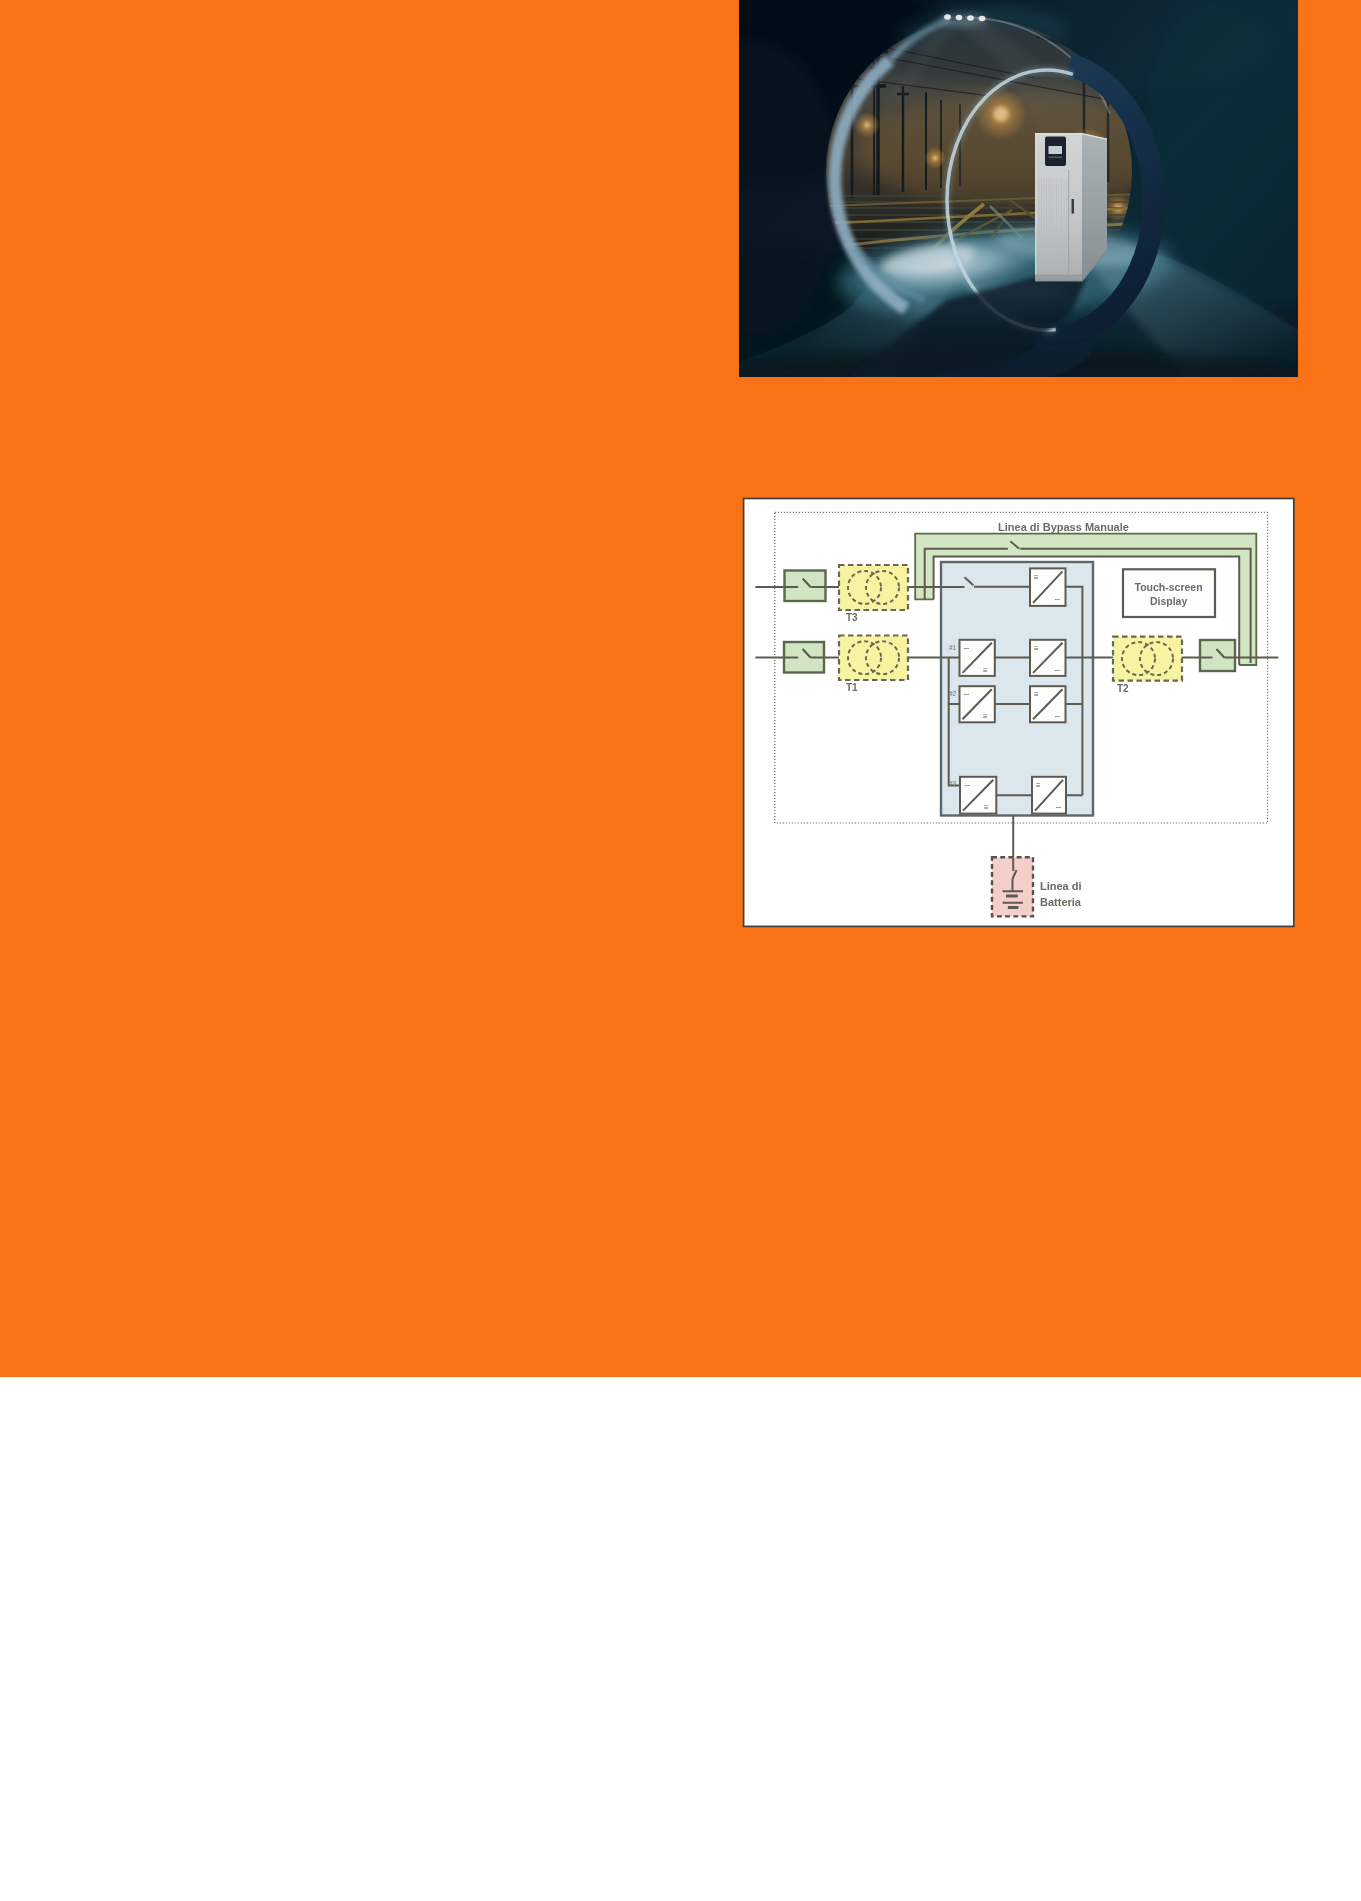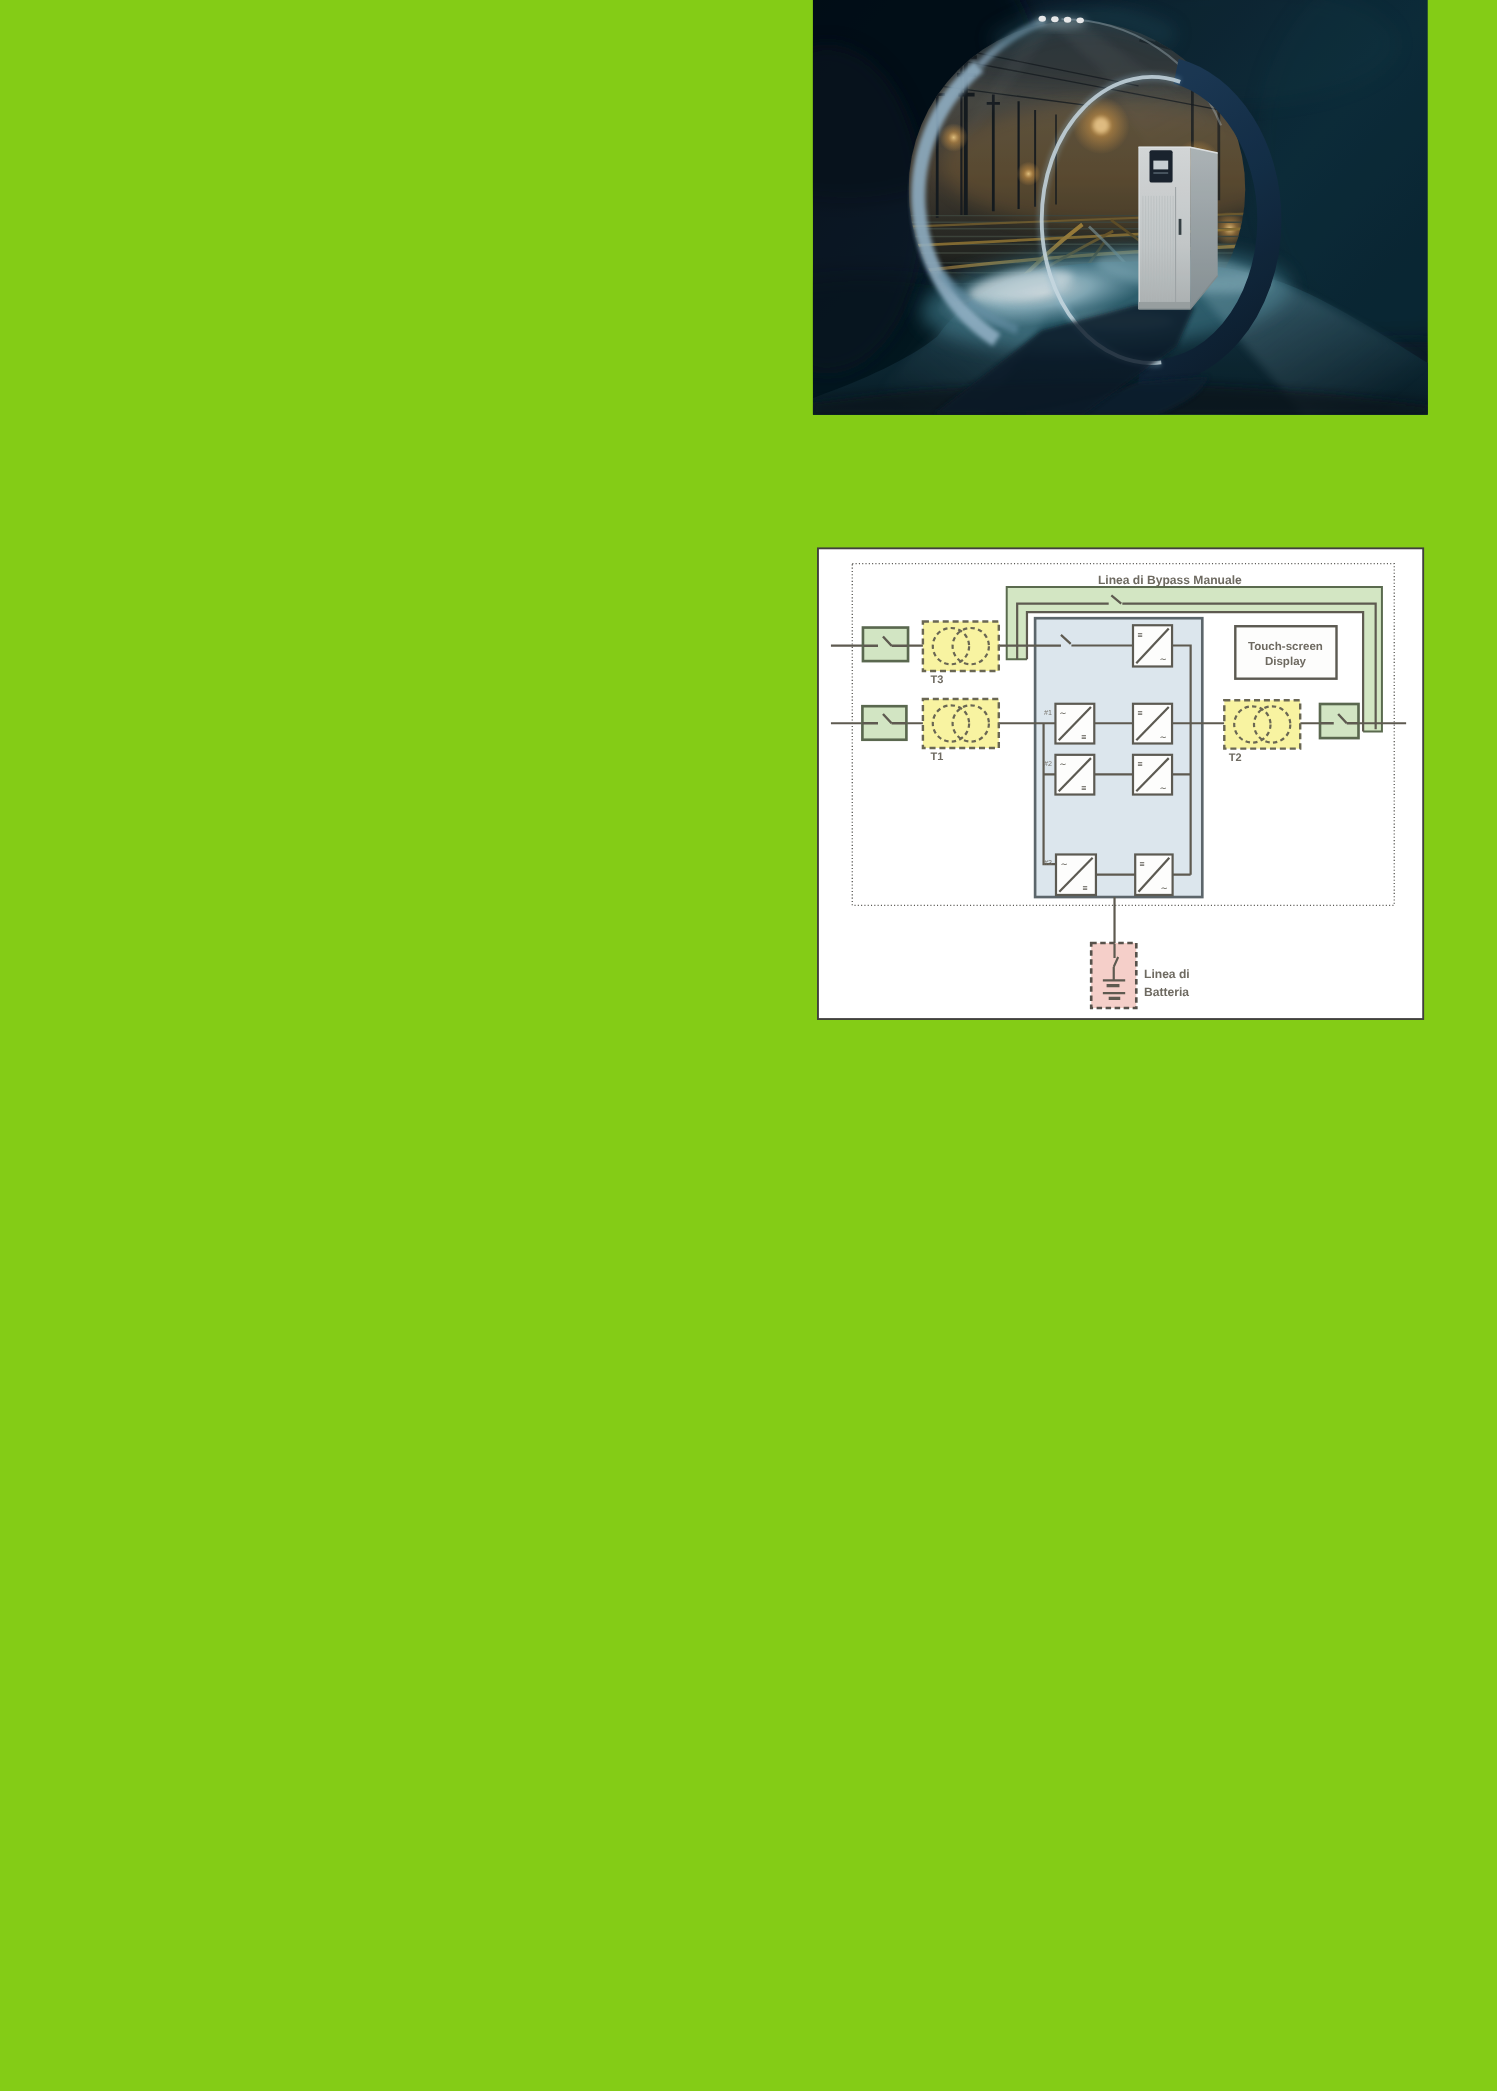--- a/index.html
+++ b/index.html
@@ -1,16 +1,16 @@
 <!DOCTYPE html>
 <html><head>
 <meta charset="utf-8">
 <style>
   html,body{margin:0;padding:0;background:#ffffff;}
-  #page{position:relative;width:1361px;height:1901px;background:#84cc16;overflow:hidden;
+  #page{position:relative;width:1361px;height:1377px;background:#f97316;overflow:hidden;
         font-family:"Liberation Sans", sans-serif;}
   svg{position:absolute;left:0;top:0;}
 </style>
 </head>
 <body>
 <div id="page">
 <svg width="1361" height="1901" viewBox="0 0 1361 1901">
   <defs>
     <linearGradient id="wall" x1="0" y1="0" x2="1" y2="0.6">
       <stop offset="0" stop-color="#081120"></stop>

